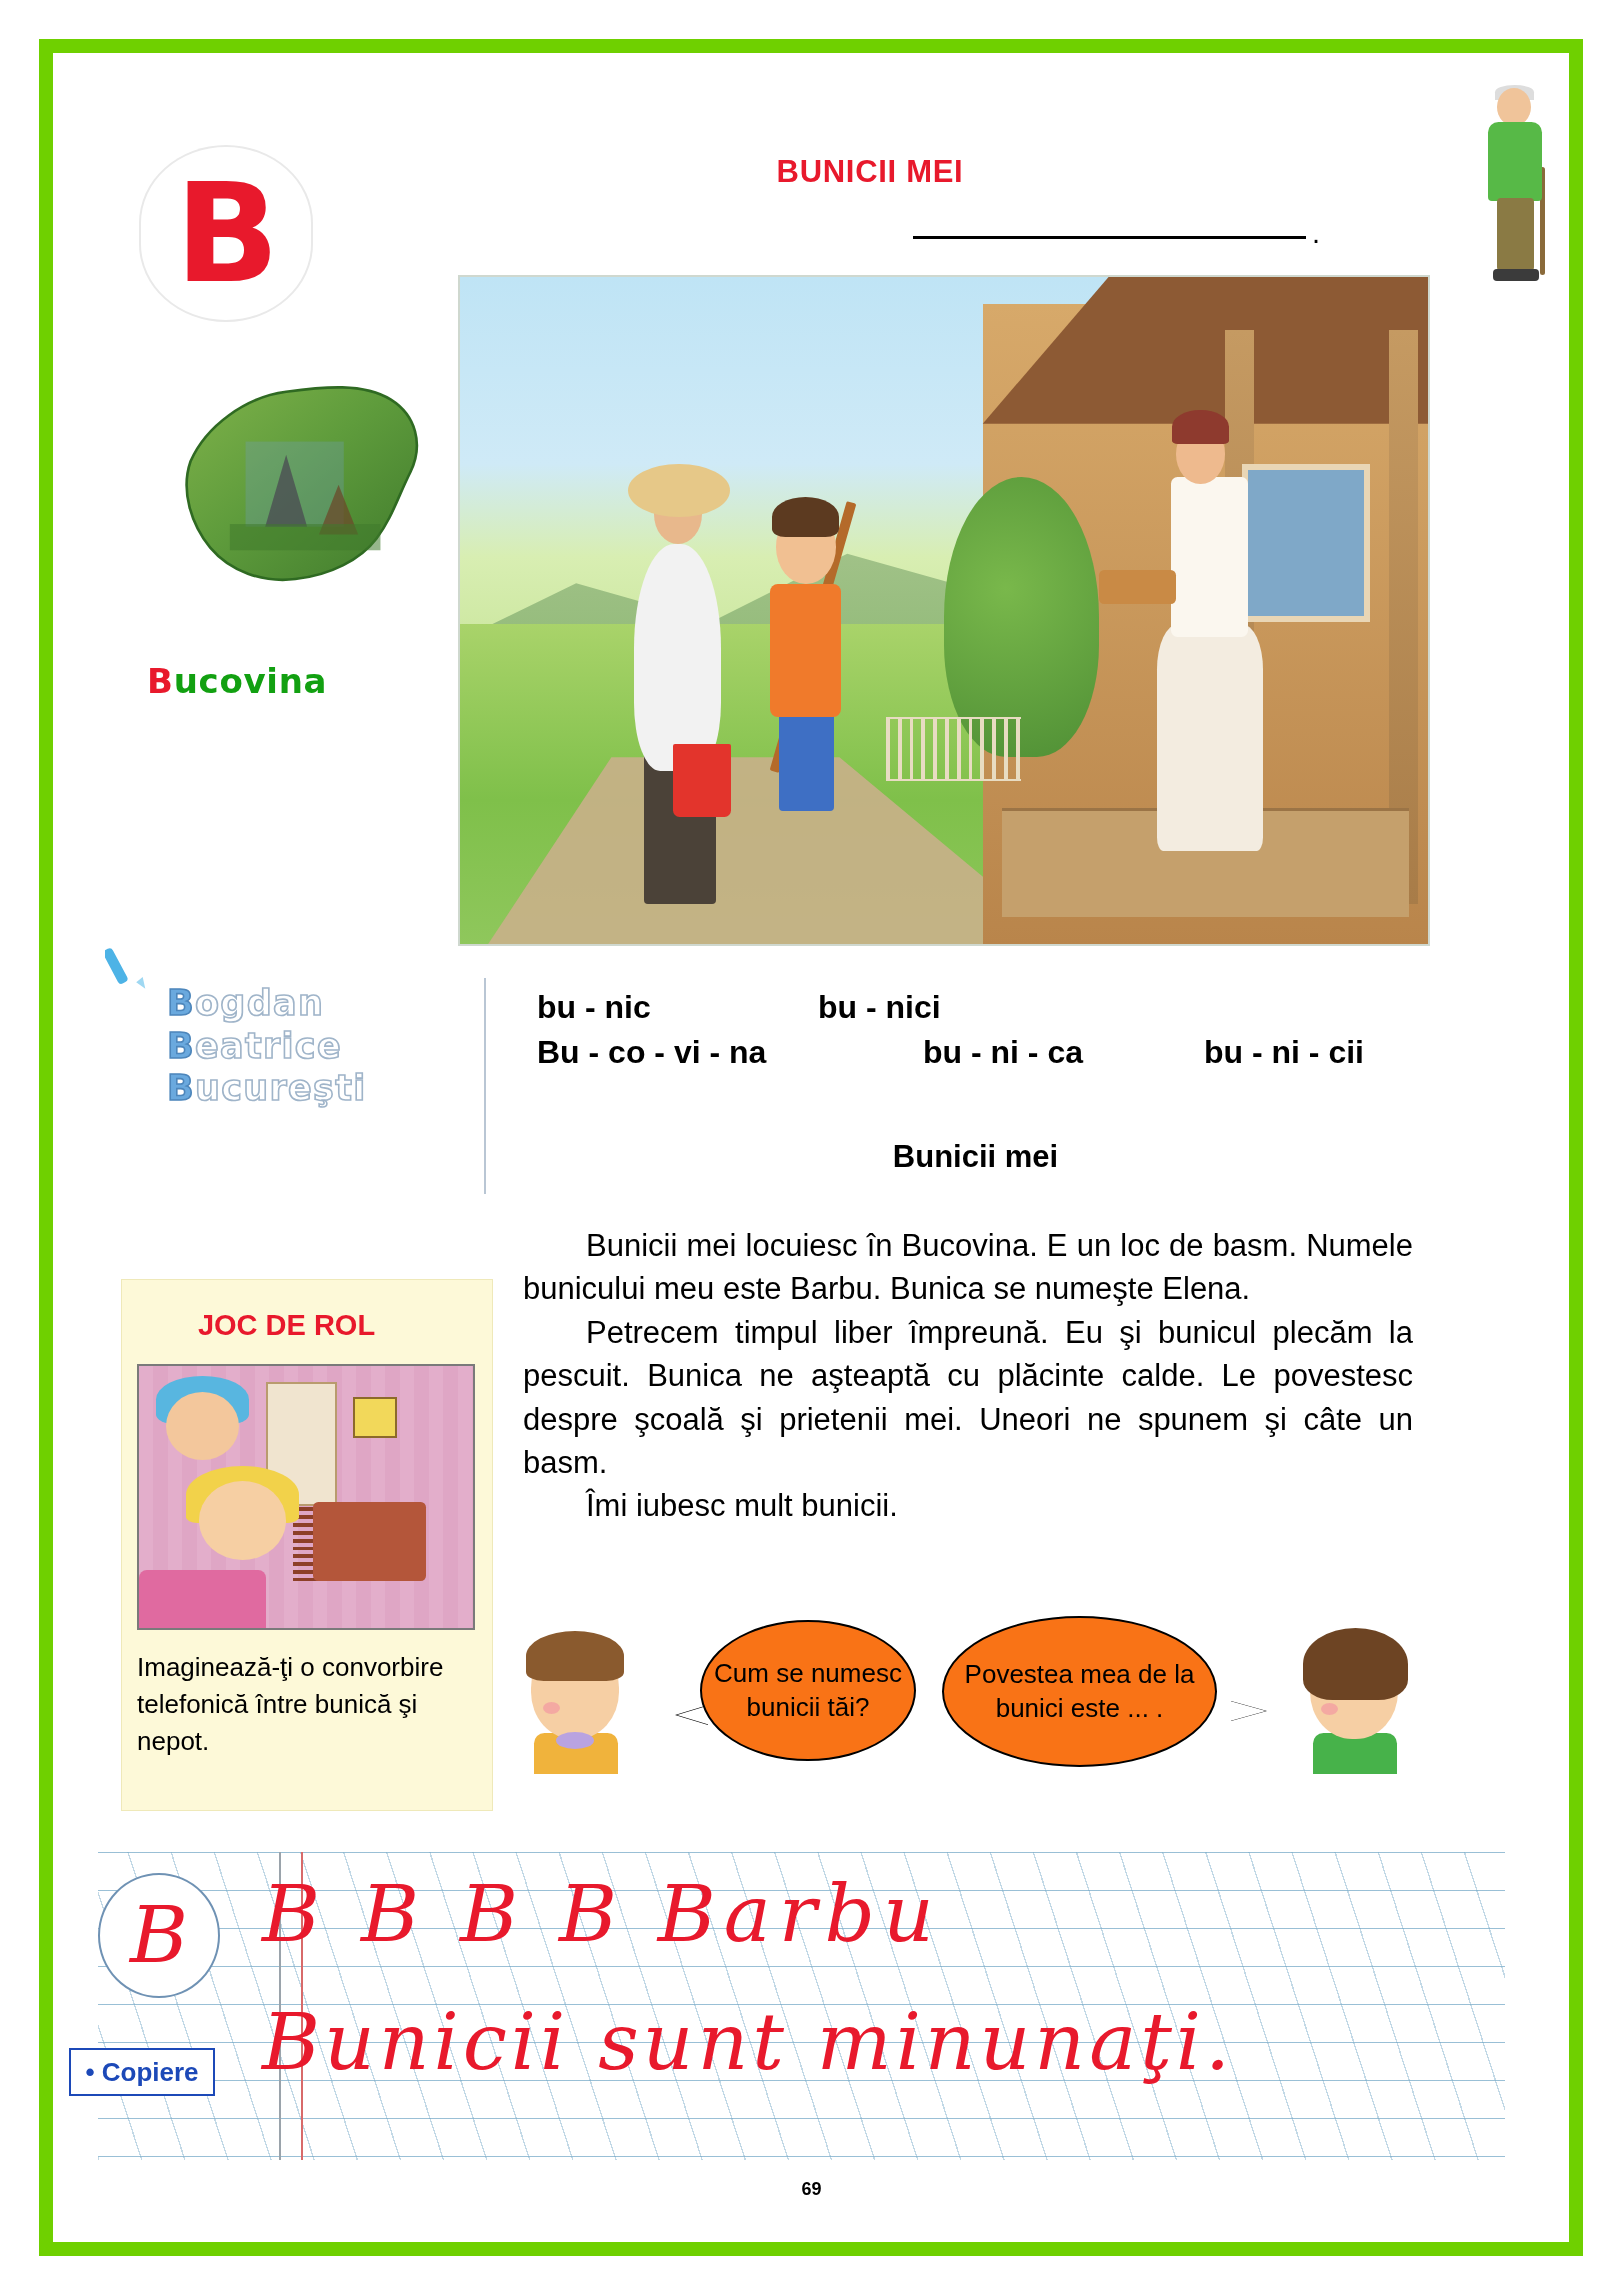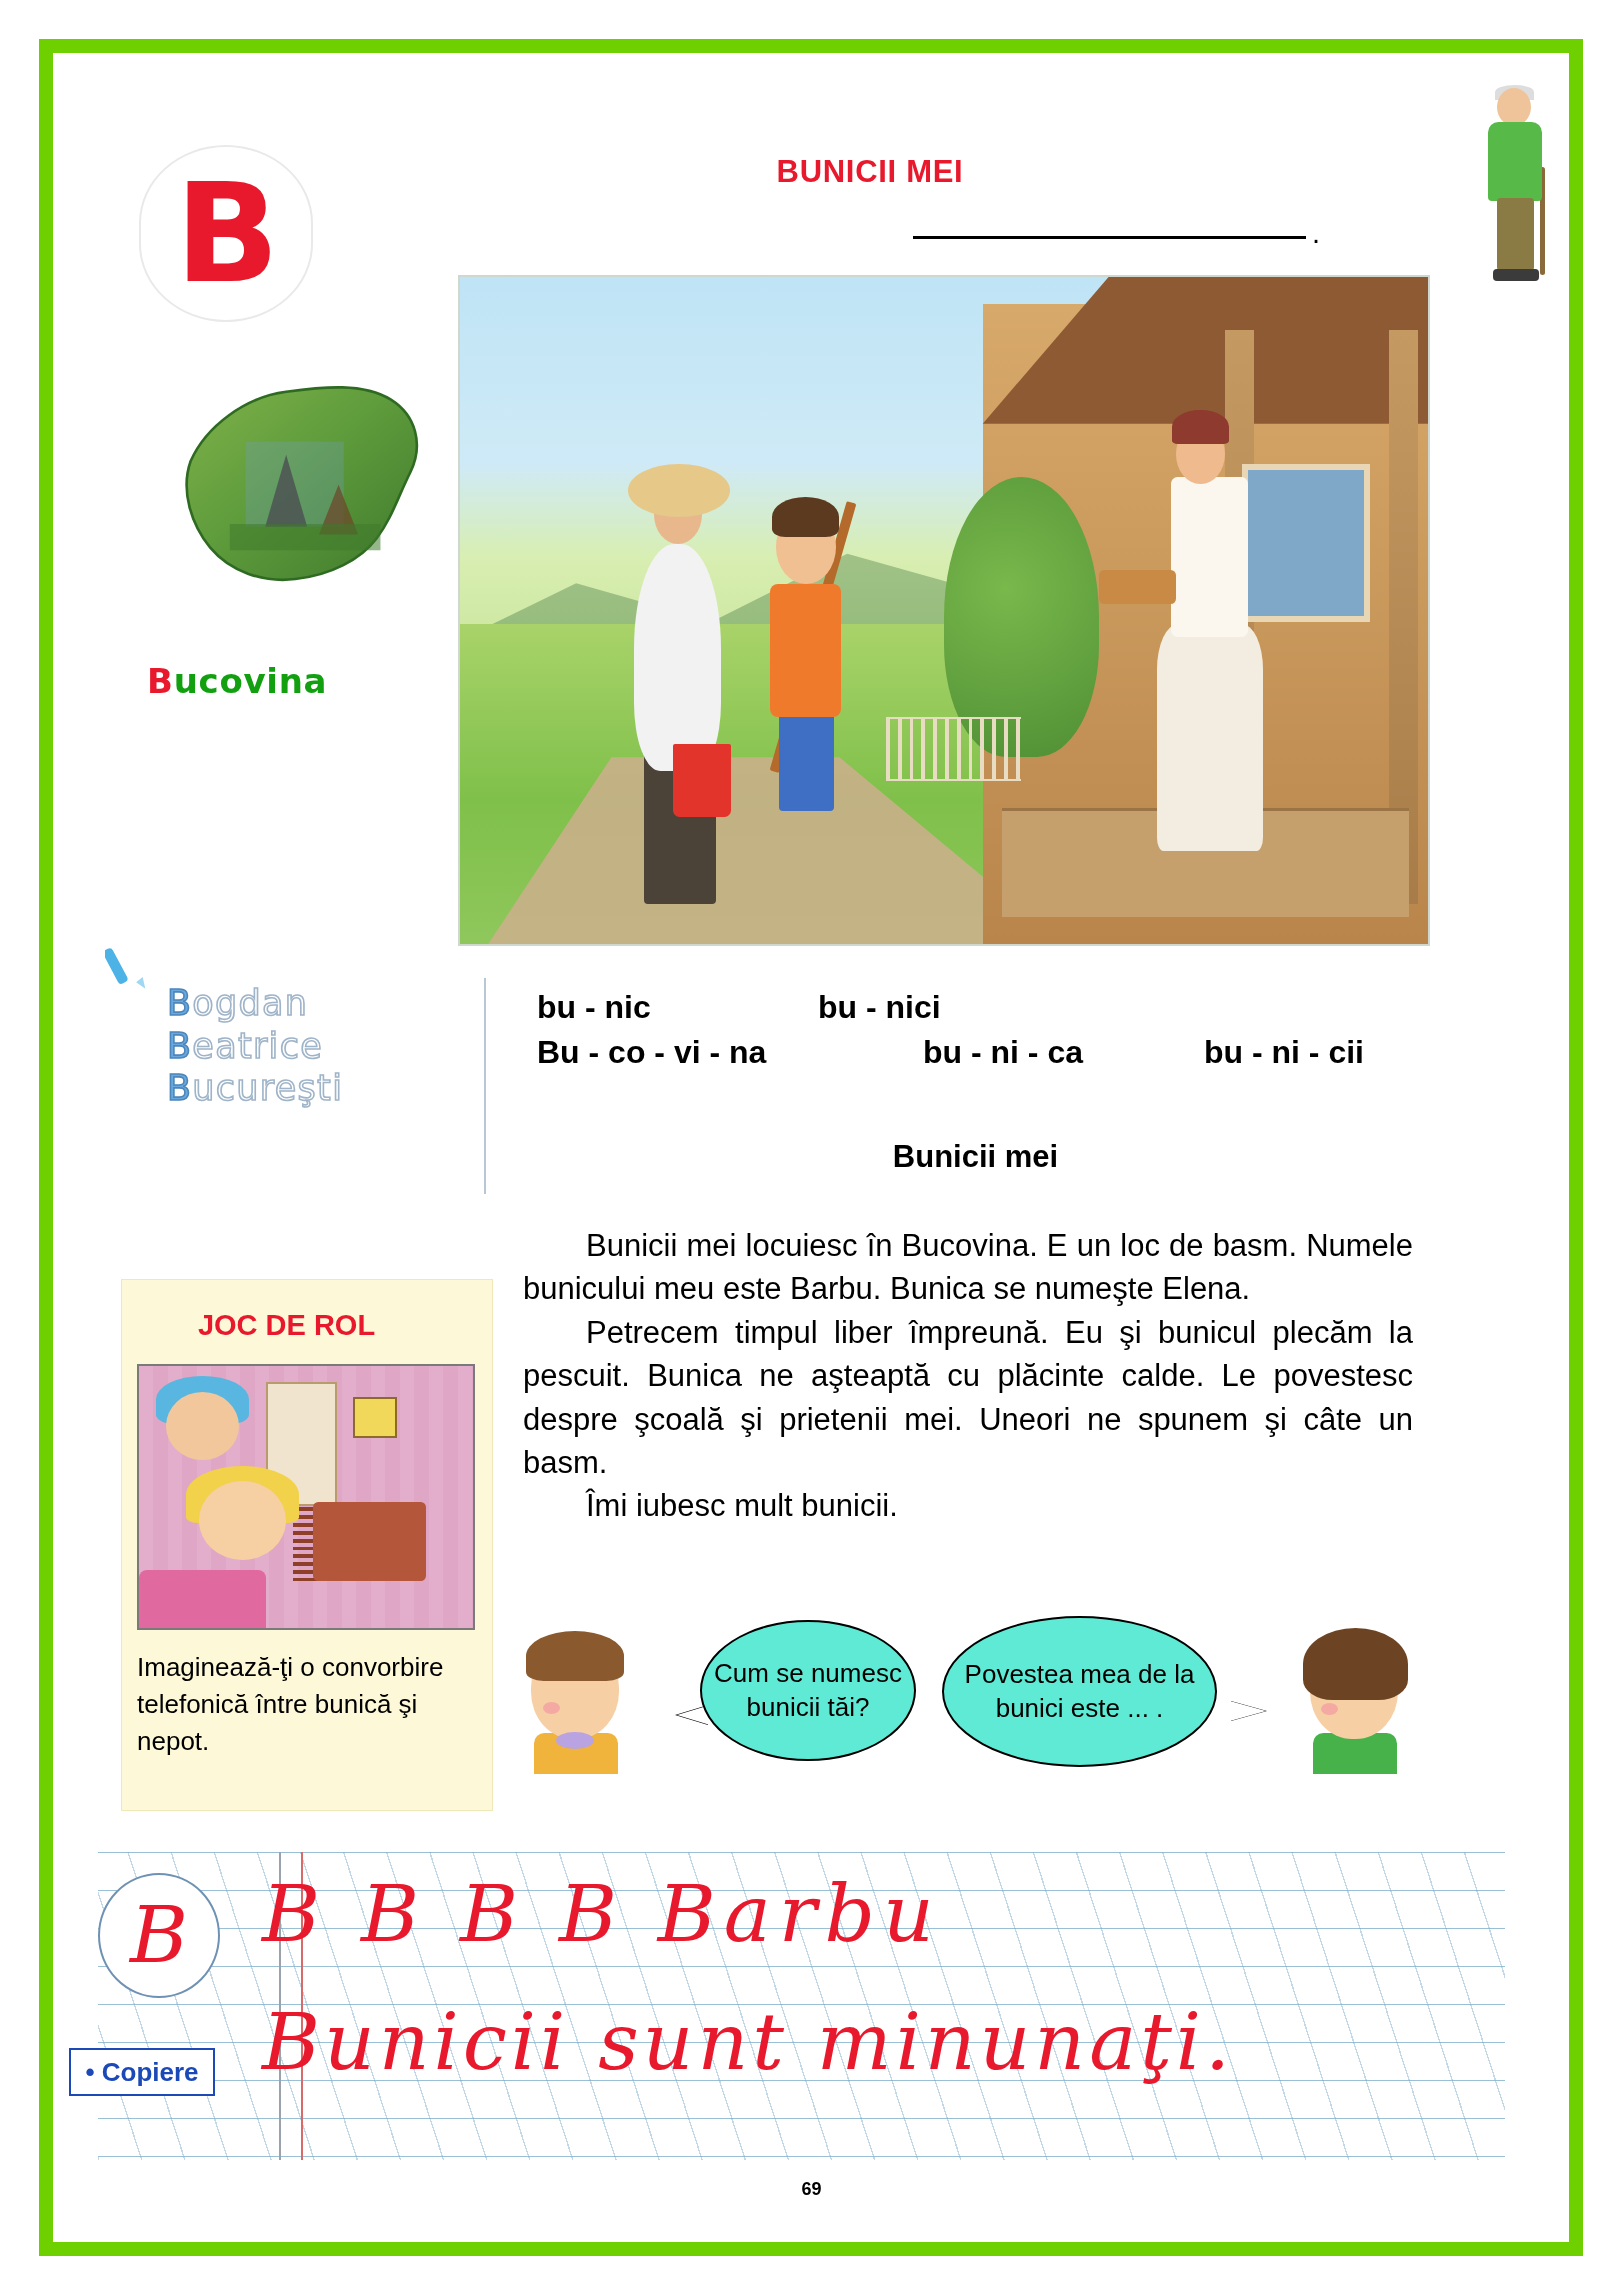--- a/index.html
+++ b/index.html
@@ -198,21 +198,21 @@
   
   .pen-icon { position: absolute; left: 105px; top: 942px; width: 52px; height: 52px; }
   .names {
     position: absolute;
     left: 167px;
     top: 982px;
     width: 308px;
   }
   .names .n {
     font-family: "DejaVu Sans", sans-serif;
-    font-weight: normal;
+    font-weight: bold;
     font-size: 35px;
     line-height: 1.22;
     color: #ffffff;
     -webkit-text-stroke: 1.6px #9fb4c9;
     text-shadow: 0 0 0 #9fb4c9;
     letter-spacing: 1.3px;
   }
   .names .n .first { color: #6aa9de; -webkit-text-stroke: 1.6px #4d86bb; }
   .names-divider {
     position: absolute;
@@ -323,21 +323,21 @@
   .k-head { position:absolute; left:14.4px; top:18.3px; width:88px; height:98px; background:#f6cfa4; border-radius:48%; }
   .k-hair-b { position:absolute; left:9.2px; top:7.9px; width:98px; height:50px; background:#8a5a2e; border-radius:50% 50% 18% 18%; }
   .k-hair-g { position:absolute; left:6.5px; top:5.2px; width:105px; height:72px; background:#6d4423; border-radius:50% 50% 28% 28%; }
   .k-body-b { position:absolute; left:17px; top:110px; width:84px; height:41px; background:#f0b33c; border-radius:10.5px 10.5px 0 0; }
   .k-body-g { position:absolute; left:17px; top:110px; width:84px; height:41px; background:#47b24a; border-radius:10.5px 10.5px 0 0; }
   .k-collar { position:absolute; left:39px; top:109px; width:38px; height:17px; background:#b9a3e0; border-radius:50%; }
   .k-cheek { position:absolute; width:17px; height:11.8px; background:#f3a2a2; border-radius:50%; opacity:.85; }
 
   .bubble {
     position: absolute;
-    background: #5eead4;
+    background: #f97316;
     border: 2px solid #000000;
     border-radius: 50%;
     display: flex;
     align-items: center;
     justify-content: center;
     text-align: center;
     font-size: 26px;
     line-height: 1.28;
     color: #000;
     padding: 7.9px 11.8px;

